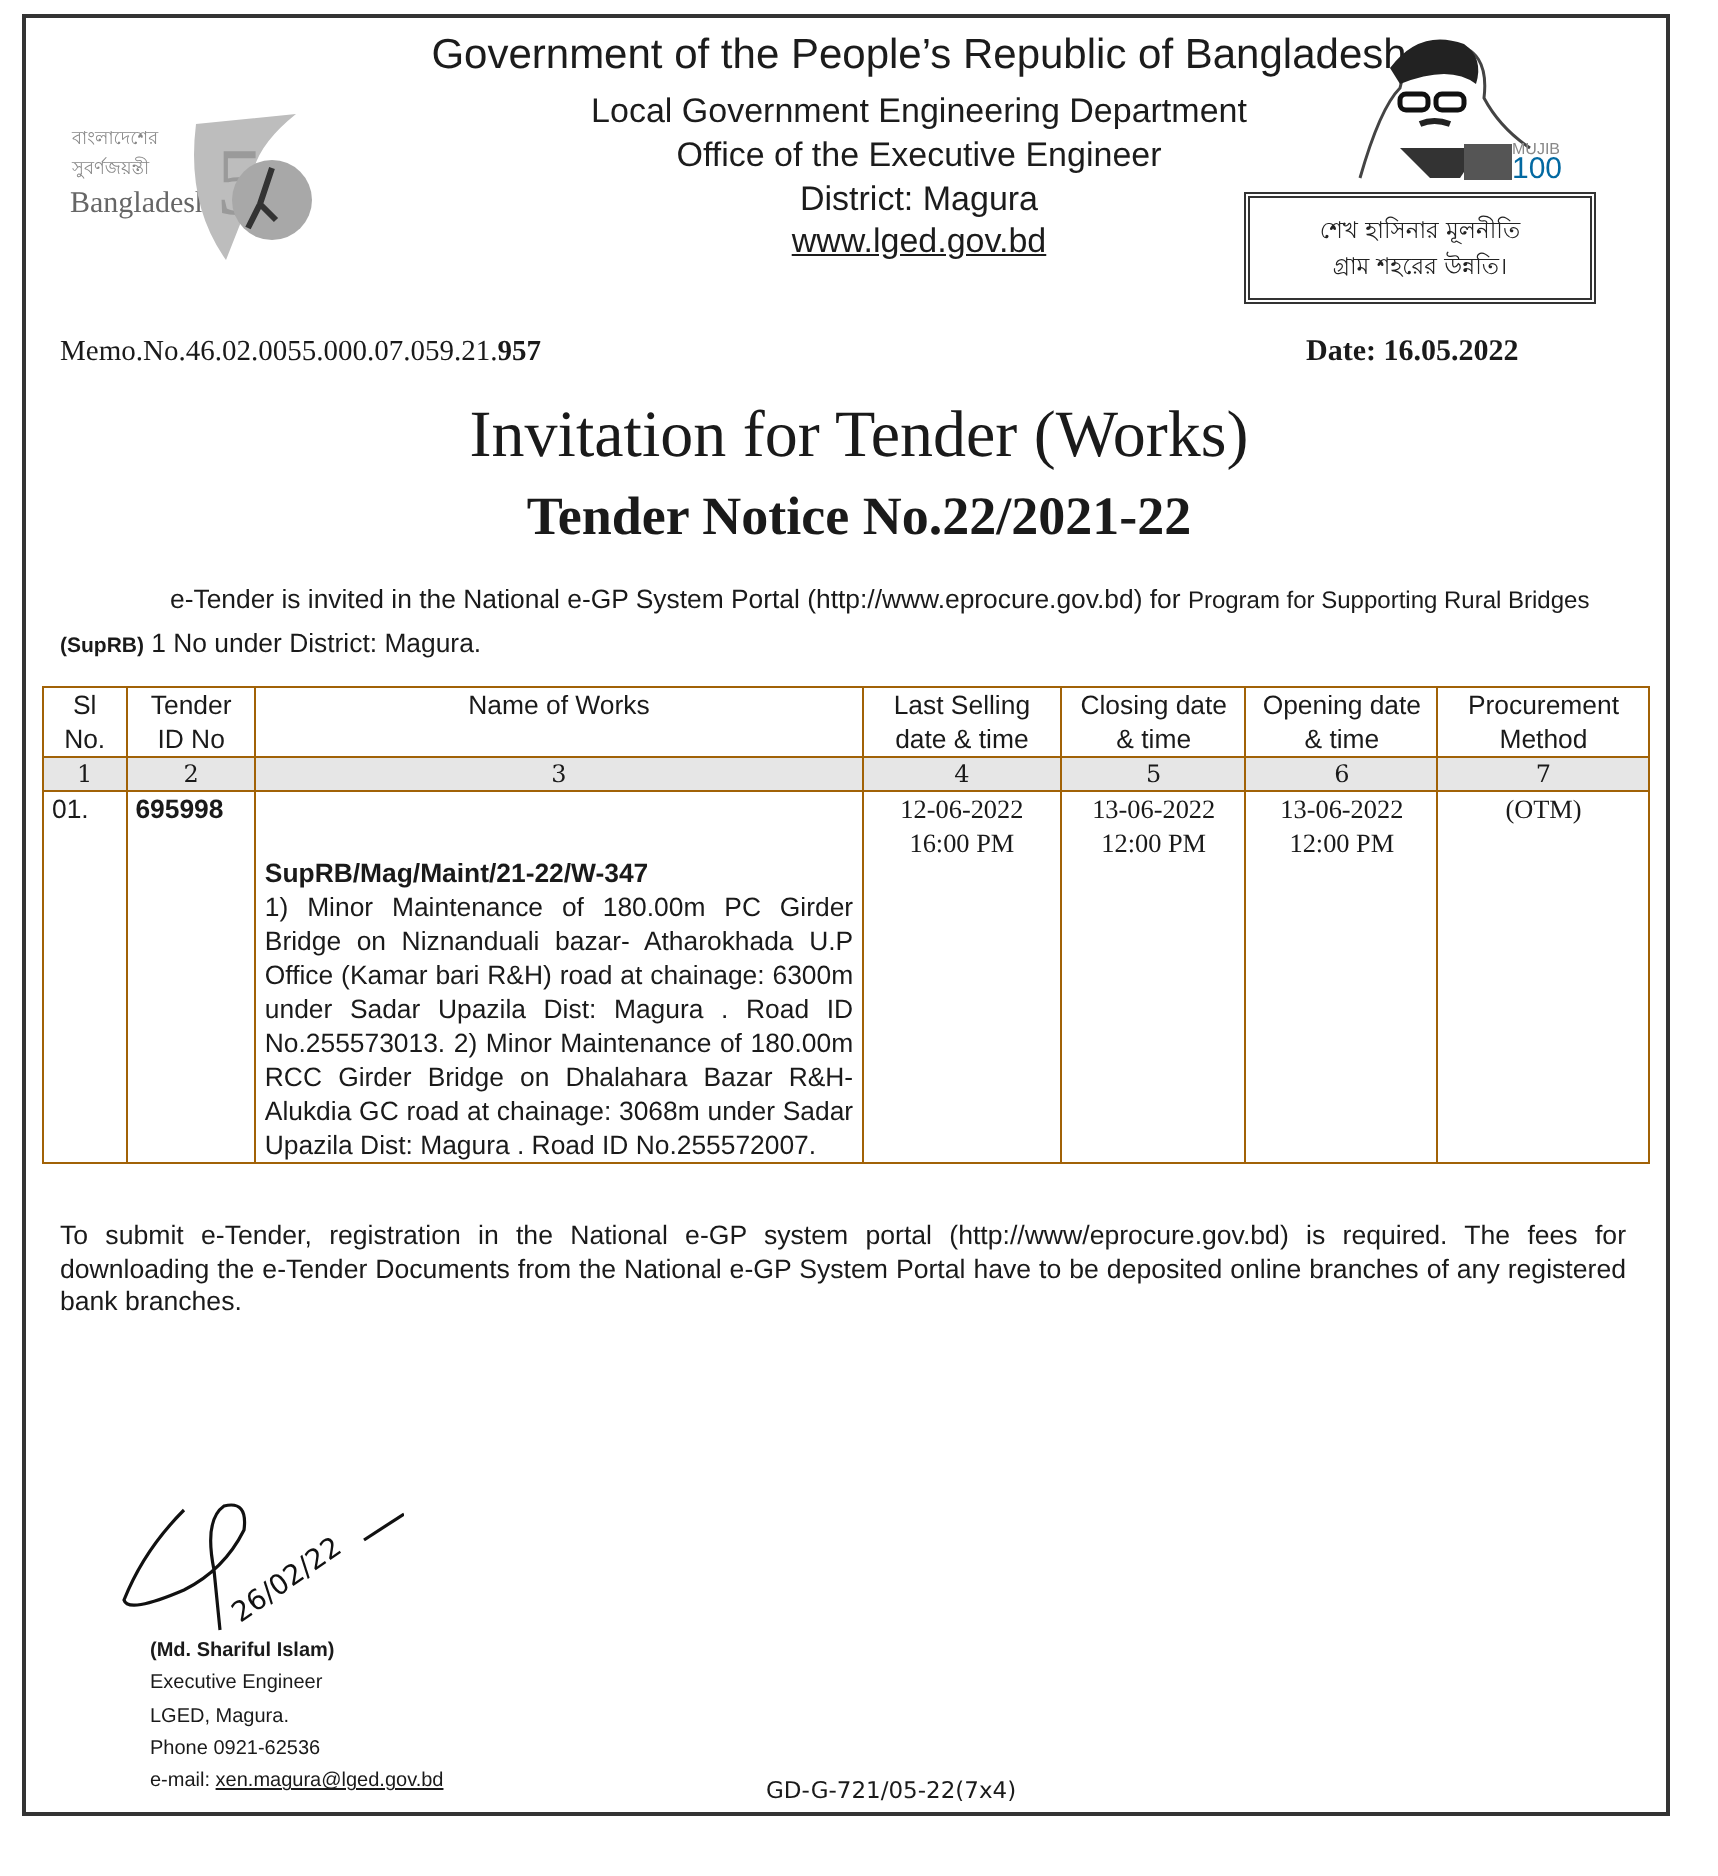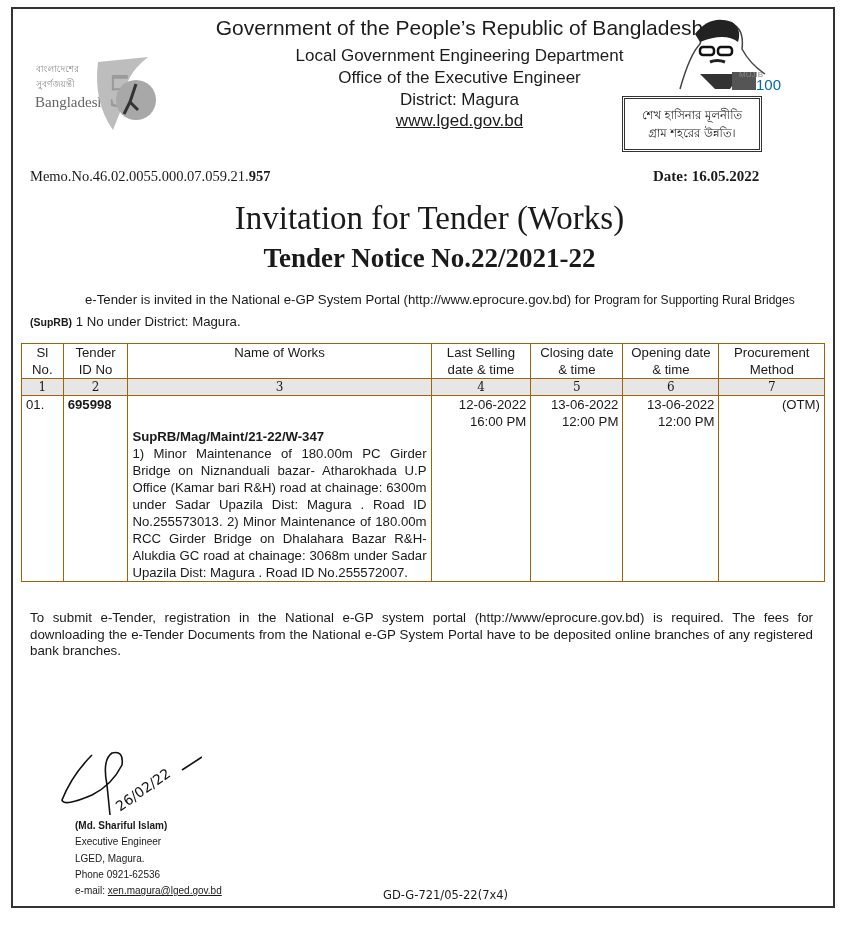--- a/index.html
+++ b/index.html
@@ -8,38 +8,38 @@
   .abs { position: absolute; }
   .hdr { position: absolute; left: 0; width: 859px; text-align: center; font-family: "Liberation Sans", sans-serif; color: #1c1c1c; white-space: nowrap; }
   .hdr-gov { top: 16px; font-size: 21px; left: 30px; }
   .hdr-line { font-size: 17px; left: 30px; }
   .hdr-url { text-decoration: underline; }
   
   .logo50 { position: absolute; left: 28px; top: 52px; width: 130px; height: 80px; }
   .logo50 .bn { position: absolute; left: 8px; font-size: 9px; color: #888; font-family: "DejaVu Sans", sans-serif; }
   .logo50 .bd { position: absolute; left: 7px; top: 42px; font-family: "Liberation Serif", serif; font-size: 15px; color: #666; }
   .mujib { position: absolute; left: 670px; top: 14px; width: 110px; height: 80px; }
-  .slogan { position: absolute; left: 622px; top: 96px; width: 140px; height: 56px; border: 3px double #333; box-sizing: border-box; text-align: center; font-family: "DejaVu Sans", sans-serif; font-size: 11.5px; line-height: 18px; padding-top: 7px; color: #222; }
+  .slogan { position: absolute; left: 622px; top: 96px; width: 176px; height: 56px; border: 3px double #333; box-sizing: border-box; text-align: center; font-family: "DejaVu Sans", sans-serif; font-size: 11.5px; line-height: 18px; padding-top: 7px; color: #222; }
   .memo { position: absolute; left: 30px; top: 168px; font-family: "Liberation Serif", serif; font-size: 14.5px; }
   .memo b { font-weight: bold; }
   .date { position: absolute; left: 653px; top: 168px; font-family: "Liberation Serif", serif; font-size: 15px; font-weight: bold; }
   .title { position: absolute; left: 0; width: 859px; top: 200px; text-align: center; font-family: "Liberation Serif", serif; font-size: 33px; }
   .subtitle { position: absolute; left: 0; width: 859px; top: 243px; text-align: center; font-family: "Liberation Serif", serif; font-size: 27px; font-weight: bold; }
   .intro { position: absolute; left: 30px; top: 289px; width: 780px; font-size: 13.2px; line-height: 22px; }
   .intro .ind { display: inline-block; width: 55px; }
   .intro .sm { font-size: 12px; }
   .intro .sup { font-size: 10.5px; font-weight: bold; }
   
   table.tender { position: absolute; left: 21px; top: 343px; width: 804px; border-collapse: collapse; font-size: 13.2px; }
   table.tender td, table.tender th { border: 1px solid #a16207; vertical-align: top; padding: 0 4px; font-weight: normal; line-height: 17px; }
   table.tender th { text-align: center; height: 34px; }
   table.tender tr.nums td { background: #e6e6e6; text-align: center; font-family: "DejaVu Serif", serif; font-size: 12px; line-height: 16px; height: 16px; }
   table.tender tr.row td { height: 185px; }
   .c-sl { width: 33px; } .c-id { width: 56px; } .c-name { width: 298px; } .c-ls { width: 92px; } .c-cl { width: 84px; } .c-op { width: 88px; } .c-pm { width: 97px; }
-  .center { text-align: right; }
+  .center { text-align: center; font-family: Liberation Serif, serif; }
   .work-code { font-weight: bold; margin-top: 32px; }
   .work-desc { text-align: justify; text-align-last: left; }
   .notes { position: absolute; left: 30px; top: 610px; width: 783px; font-size: 13.3px; line-height: 16.5px; text-align: justify; }
   .notes p { margin: 0; }
   .notes p.gap { margin-top: 6px; }
   .sig { position: absolute; left: 52px; top: 745px; width: 150px; height: 75px; }
   .contact { position: absolute; left: 27px; top: 818px; font-size: 10px; line-height: 16.3px; margin-left: 48px; }
   .contact .name { font-weight: bold; }
   .contact .mail { text-decoration: underline; }
   .code { position: absolute; left: 383px; top: 888px; font-family: "DejaVu Sans", sans-serif; font-size: 11.5px; }
@@ -70,21 +70,21 @@
 <div class="mujib">
   <svg width="110" height="80" viewBox="0 0 110 80">
     <path d="M10 75 Q20 40 30 30 Q35 5 55 8 Q75 10 72 35 Q80 50 95 60" fill="none" stroke="#444" stroke-width="1.5"></path>
     <path d="M25 20 Q40 0 62 8 Q72 15 68 28 Q55 18 30 28 Z" fill="#222"></path>
     <rect x="30" y="33" width="14" height="8" rx="3" fill="none" stroke="#111" stroke-width="2.5"></rect>
     <rect x="48" y="33" width="14" height="8" rx="3" fill="none" stroke="#111" stroke-width="2.5"></rect>
     <path d="M40 48 Q47 45 55 48" stroke="#222" stroke-width="3" fill="none"></path>
     <path d="M30 60 L45 75 L60 75 L70 60 Z" fill="#333"></path>
     <rect x="62" y="58" width="24" height="18" fill="#555"></rect>
   </svg>
-  <span class="abs" style="left:69px;top:56px;font-size:8px;color:#888">MUJIB</span>
+  <span class="abs" style="left:86px;top:56px;font-size:8px;color:#888">MUJIB</span>
   <span class="abs" style="left:86px;top:62px;font-size:15px;color:#0369a1">100</span>
 </div>
 
 <div class="slogan">
   <div>শেখ হাসিনার মূলনীতি</div>
   <div>গ্রাম শহরের উন্নতি।</div>
 </div>
 
 <div class="memo"><span>Memo.No.46.02.0055.000.07.059.21.</span><b>957</b></div>
 <div class="date">Date: 16.05.2022</div>

